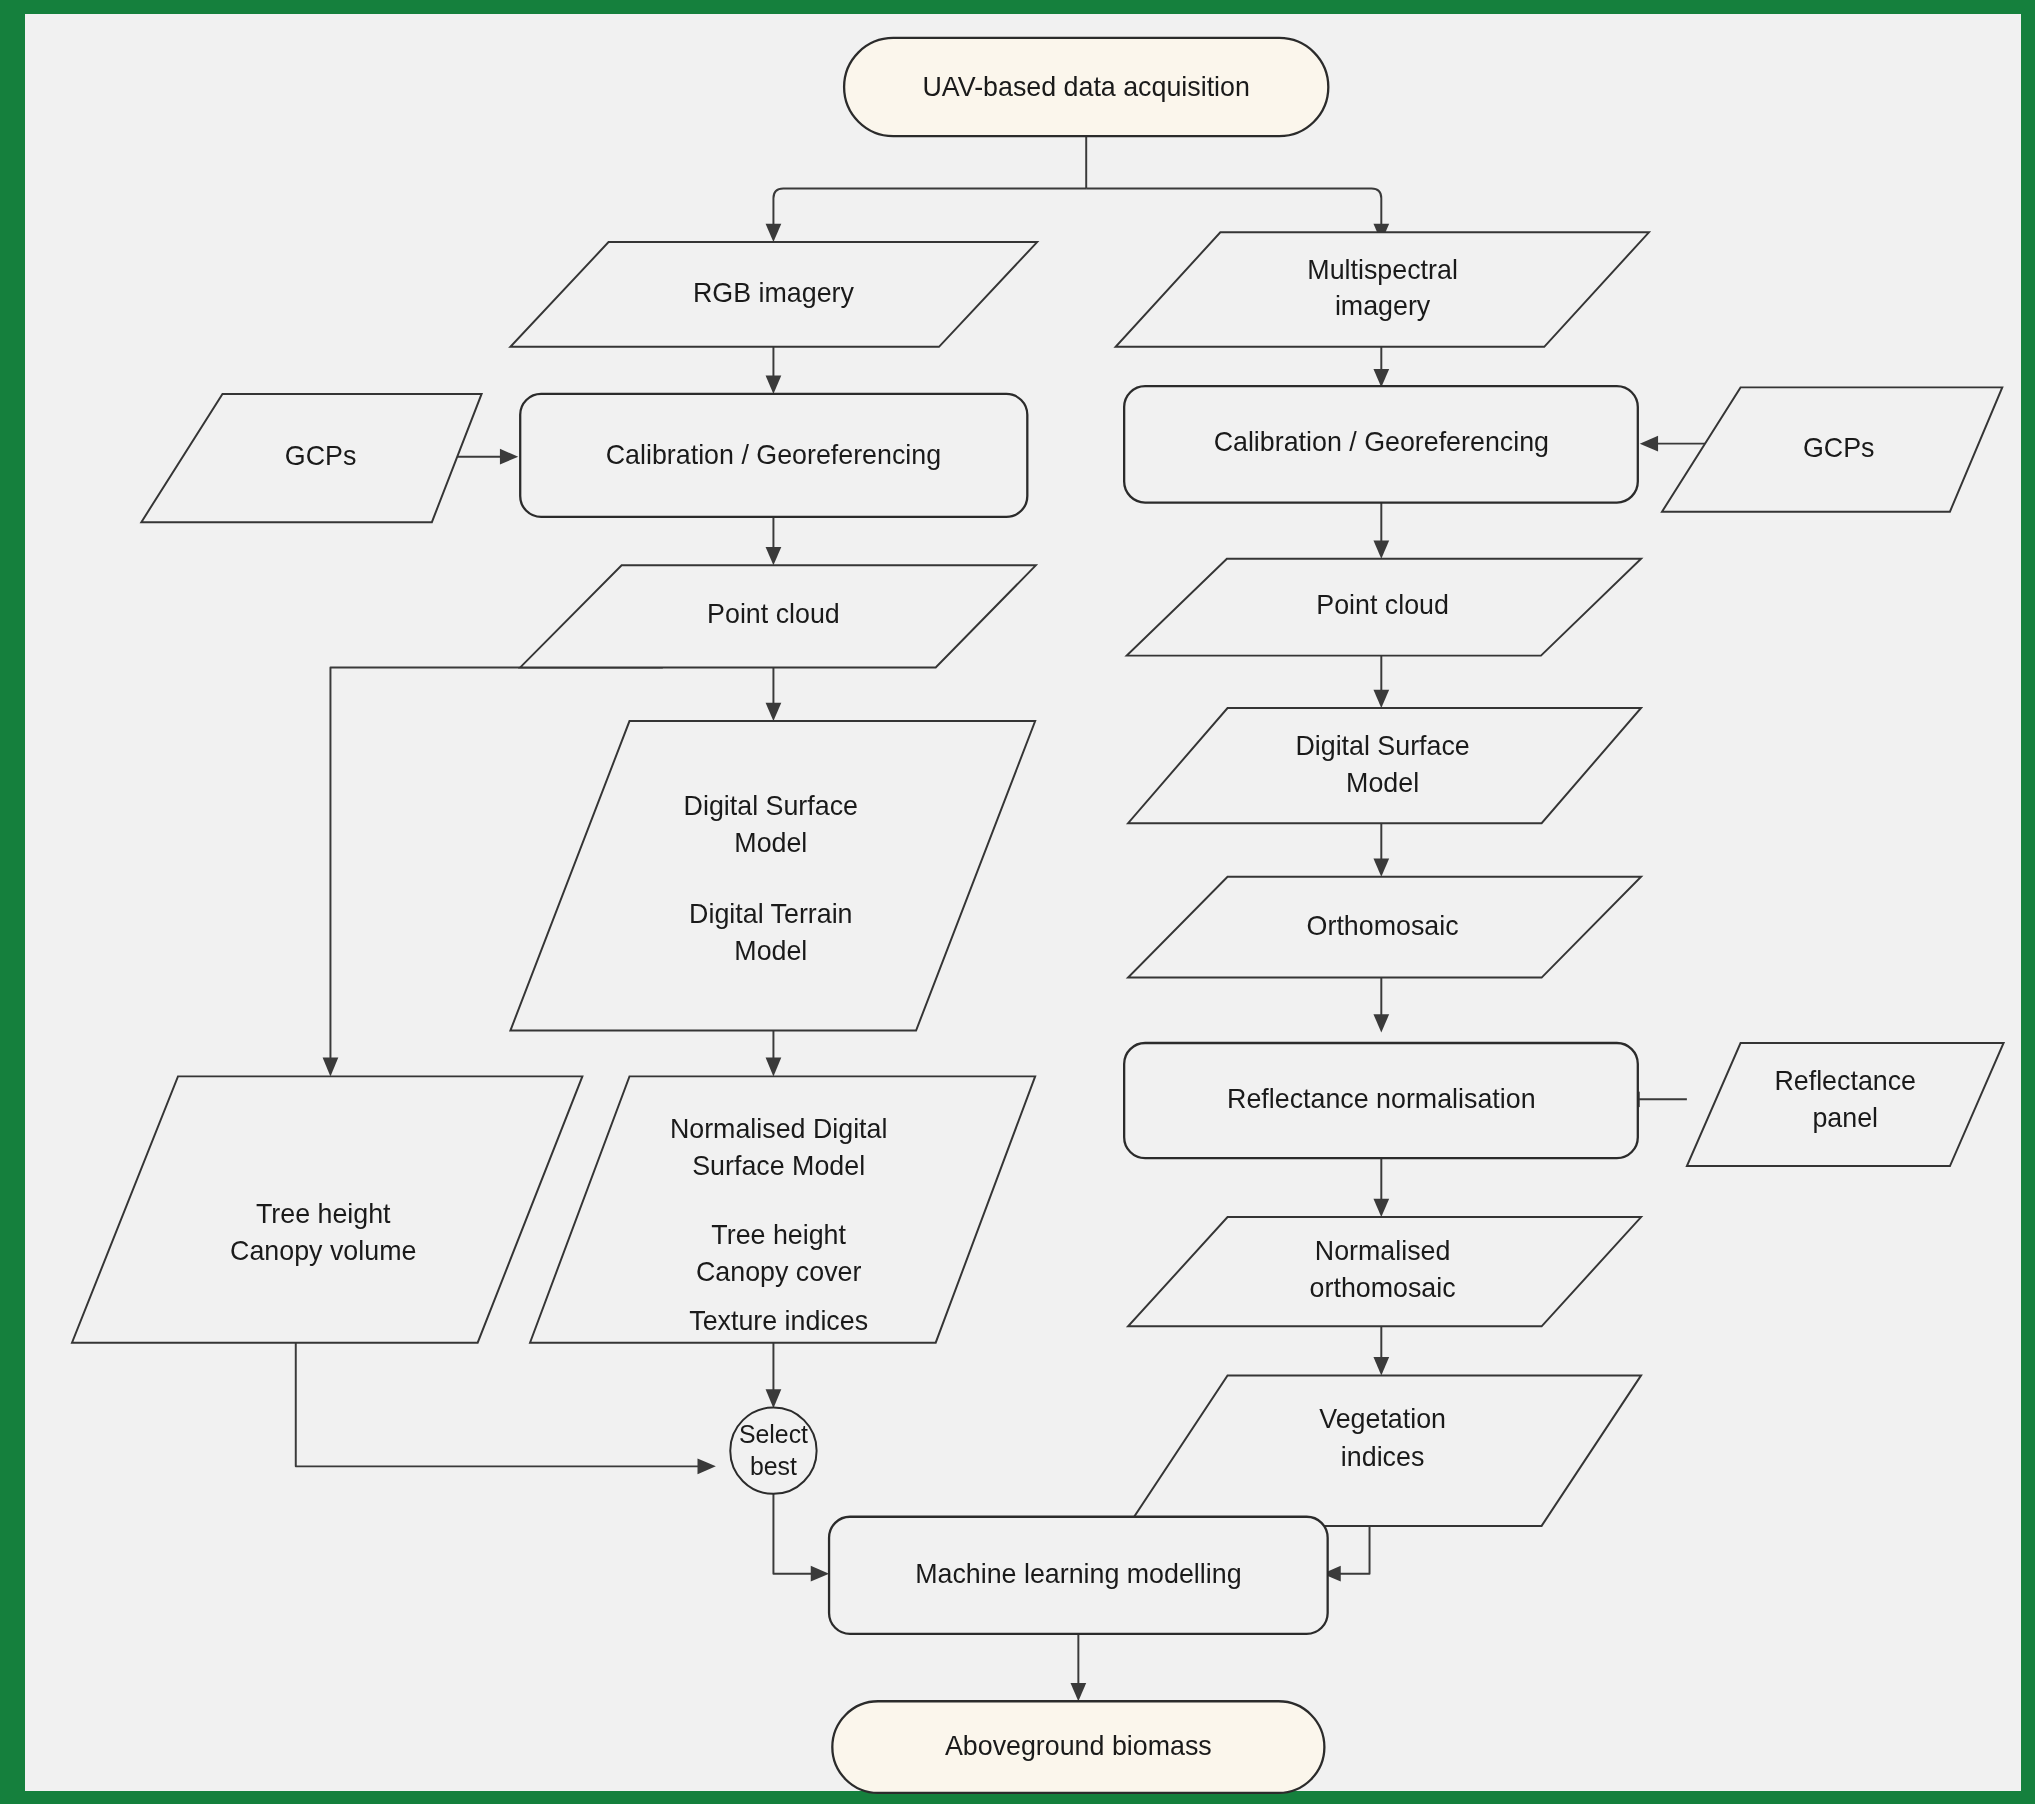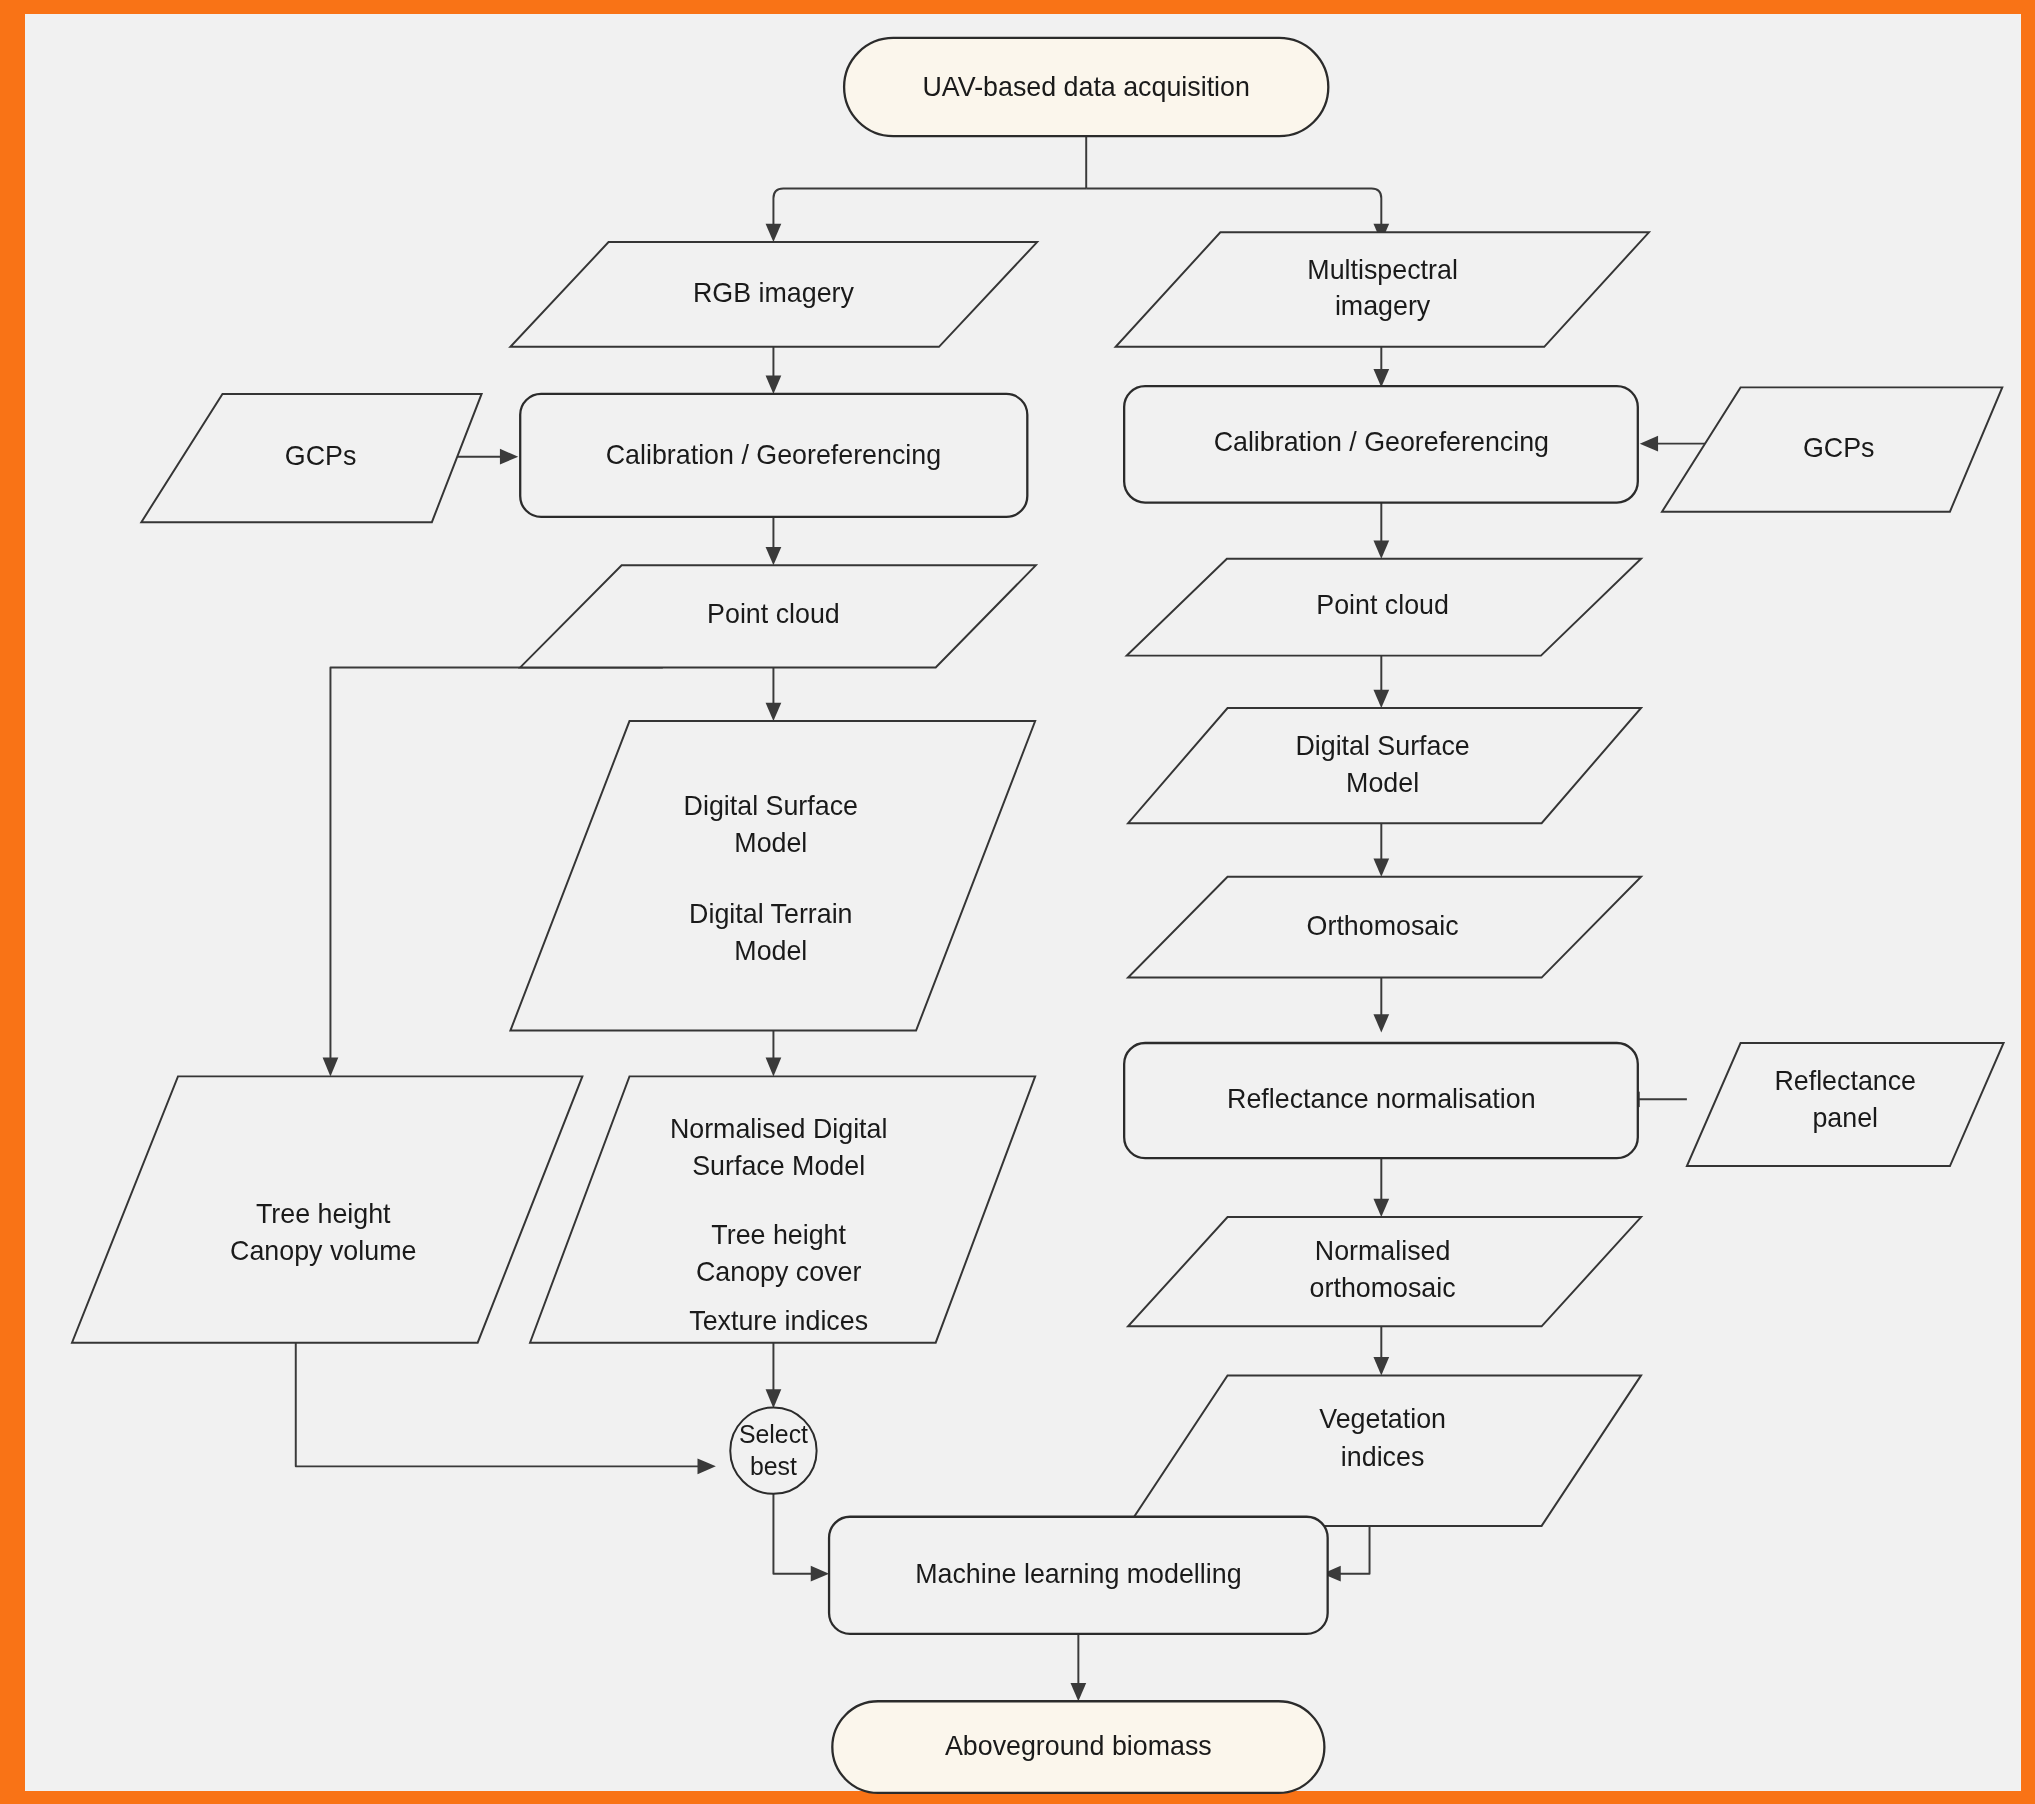--- a/index.html
+++ b/index.html
@@ -9,21 +9,21 @@
   }
   body {
     width: 2035px;
     height: 1804px;
     font-family: "Liberation Sans", sans-serif;
   }
   #diagram-root {
     position: relative;
     width: 2035px;
     height: 1804px;
-    background: #f97316;
+    background: #15803d;
   }
   #canvas-bg {
     position: absolute;
     left: 25px;
     top: 14.4px;
     width: 1996px;
     height: 1777px;
     background: #f1f1f1;
   }
   #flow-svg {

